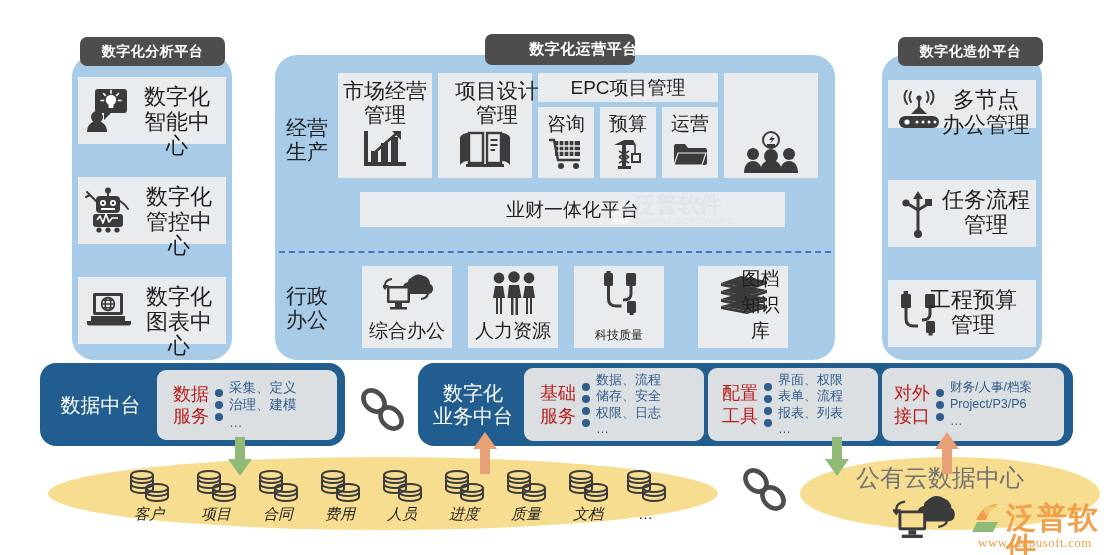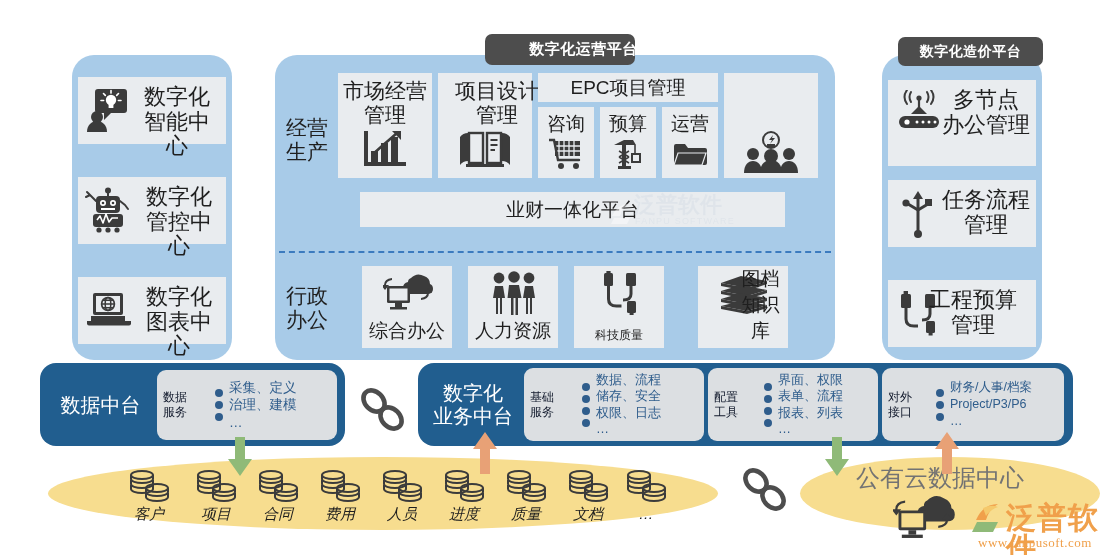--- a/index.html
+++ b/index.html
@@ -65,21 +65,21 @@
     color:#ffffff;font-size:20px;line-height:1.15;text-align:center;
     z-index:16;
   }
   .svcbox{
     background:#dcdfe2;border-radius:9px;
     display:flex;align-items:center;
     z-index:16;padding:0 4px;
     box-sizing:border-box;
   }
   .svc-name{
-    color:#0f172a;font-size:12px;line-height:1.25;text-align:left;
+    color:#b91c1c;font-size:18px;line-height:1.25;text-align:right;
     flex:0 0 auto;padding:0 2px;
   }
   .svc-dots{
     display:flex;flex-direction:column;justify-content:center;
     gap:4px;padding:0 4px;flex:0 0 auto;
   }
   .svc-dots i{display:block;width:8px;height:8px;border-radius:50%;background:#2f5d8c;}
   .svc-desc{
     color:#2f5d8c;font-size:13.5px;line-height:1.3;
     flex:1 1 auto;padding-left:2px;
@@ -115,20 +115,23 @@
   }
   svg{display:block;}
 </style>
 </head>
 <body>
 
 <div class="stage">
 
   <div class="abs panel" style="left:72px;top:55px;width:160px;height:305px;"></div>
 
+  <div class="abs pill" style="left:80px;top:37px;width:145px;height:29px;">
+    <span>数字化分析平台</span>
+  </div>
 
   <div class="abs card" style="left:78px;top:77px;width:148px;height:67px;">
     <span class="abs" style="left:8px;top:10px;">
       <svg width="44" height="46" viewBox="0 0 44 46">
         <path d="M12 2 h26 a3 3 0 0 1 3 3 v18 a3 3 0 0 1 -3 3 h-13 l-7 7 v-7 h-6 a3 3 0 0 1 -3 -3 v-18 a3 3 0 0 1 3 -3 z" fill="#3b3b3b"></path>
         <circle cx="25" cy="13" r="5.2" fill="#ffffff"></circle>
         <rect x="22.6" y="17" width="4.8" height="4" fill="#ffffff"></rect>
         <path d="M25 3.5 v2.6 M17.5 6.5 l1.8 1.9 M32.5 6.5 l-1.8 1.9 M15 13.5 h2.6 M32.4 13.5 H35" stroke="#ffffff" stroke-width="1.6" fill="none" stroke-linecap="round"></path>
         <circle cx="11" cy="30" r="6" fill="#3b3b3b"></circle>
         <path d="M1 45 c0 -7 4.6 -11 10 -11 s10 4 10 11 z" fill="#3b3b3b"></path>
@@ -392,21 +395,21 @@
       <span>图档知识库</span>
     </div>
   </div>
 
   <div class="abs panel" style="left:882px;top:55px;width:160px;height:305px;"></div>
 
   <div class="abs pill" style="left:898px;top:37px;width:145px;height:29px;">
     <span>数字化造价平台</span>
   </div>
 
-  <div class="abs card" style="left:888px;top:80px;width:148px;height:86px;text-decoration:underline;">
+  <div class="abs card" style="left:888px;top:80px;width:148px;height:48px;text-decoration:underline;">
     <span class="abs" style="left:8px;top:10px;">
       <svg width="46" height="46" viewBox="0 0 46 46">
         <path d="M23 22 v-13" stroke="#3b3b3b" stroke-width="2.2"></path>
         <circle cx="23" cy="8" r="2.6" fill="#3b3b3b"></circle>
         <path d="M15 12 q-3 -5 0 -10 M11 14 q-5 -7 0 -14" stroke="#3b3b3b" stroke-width="2" fill="none" stroke-linecap="round"></path>
         <path d="M31 12 q3 -5 0 -10 M35 14 q5 -7 0 -14" stroke="#3b3b3b" stroke-width="2" fill="none" stroke-linecap="round"></path>
         <path d="M15 24 l8 -8 l8 8 z" fill="#3b3b3b"></path>
         <rect x="3" y="26" width="40" height="12" rx="6" fill="#3b3b3b"></rect>
         <circle cx="11" cy="32" r="2.6" fill="#ffffff"></circle>
         <circle cx="21" cy="32" r="1.5" fill="#ffffff"></circle>

